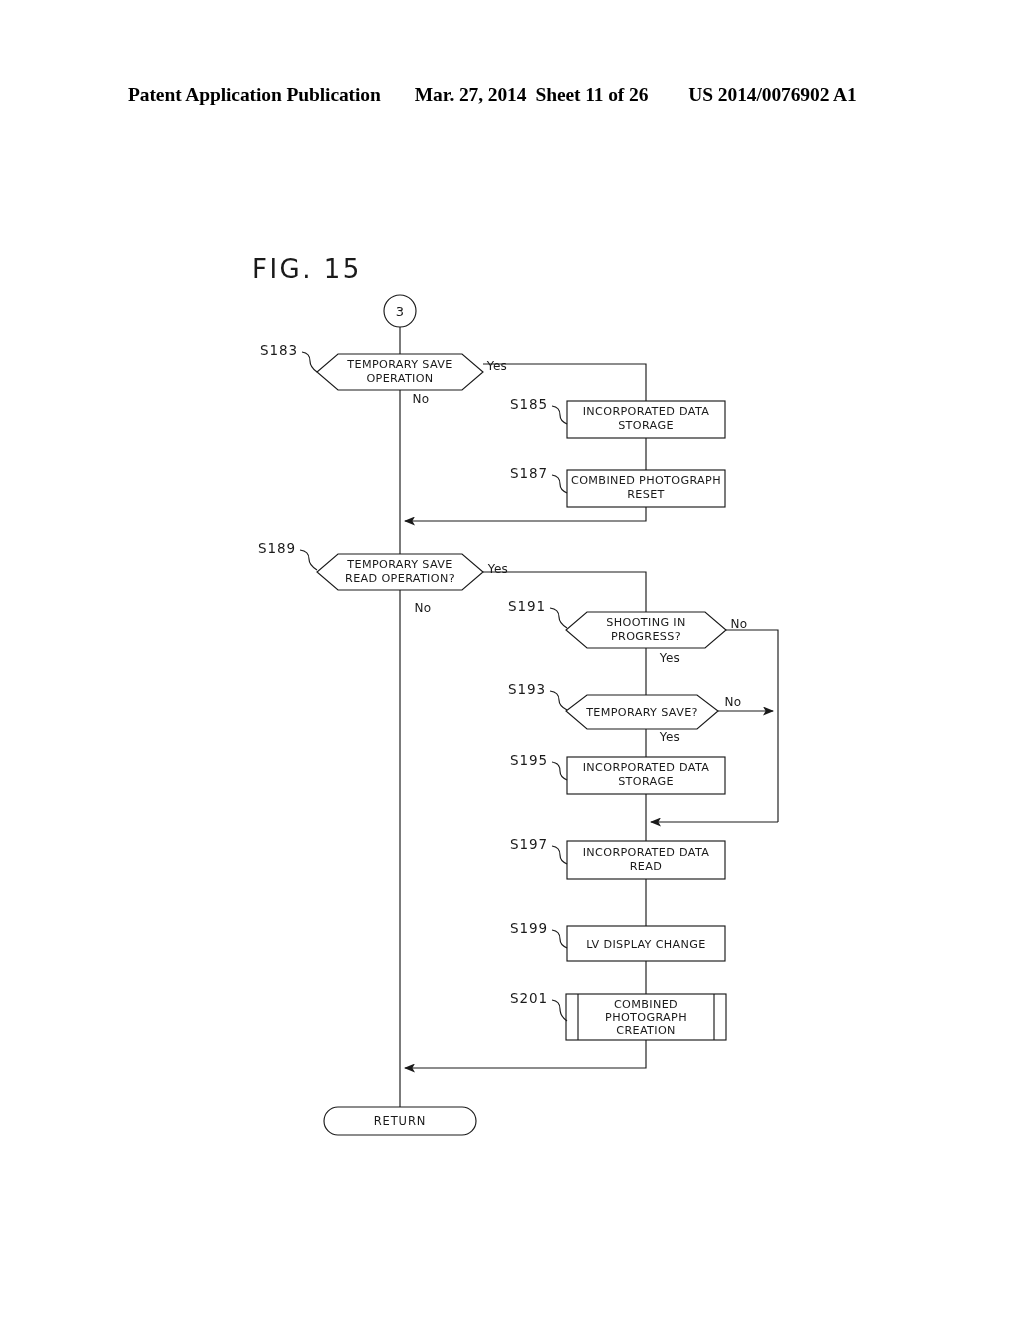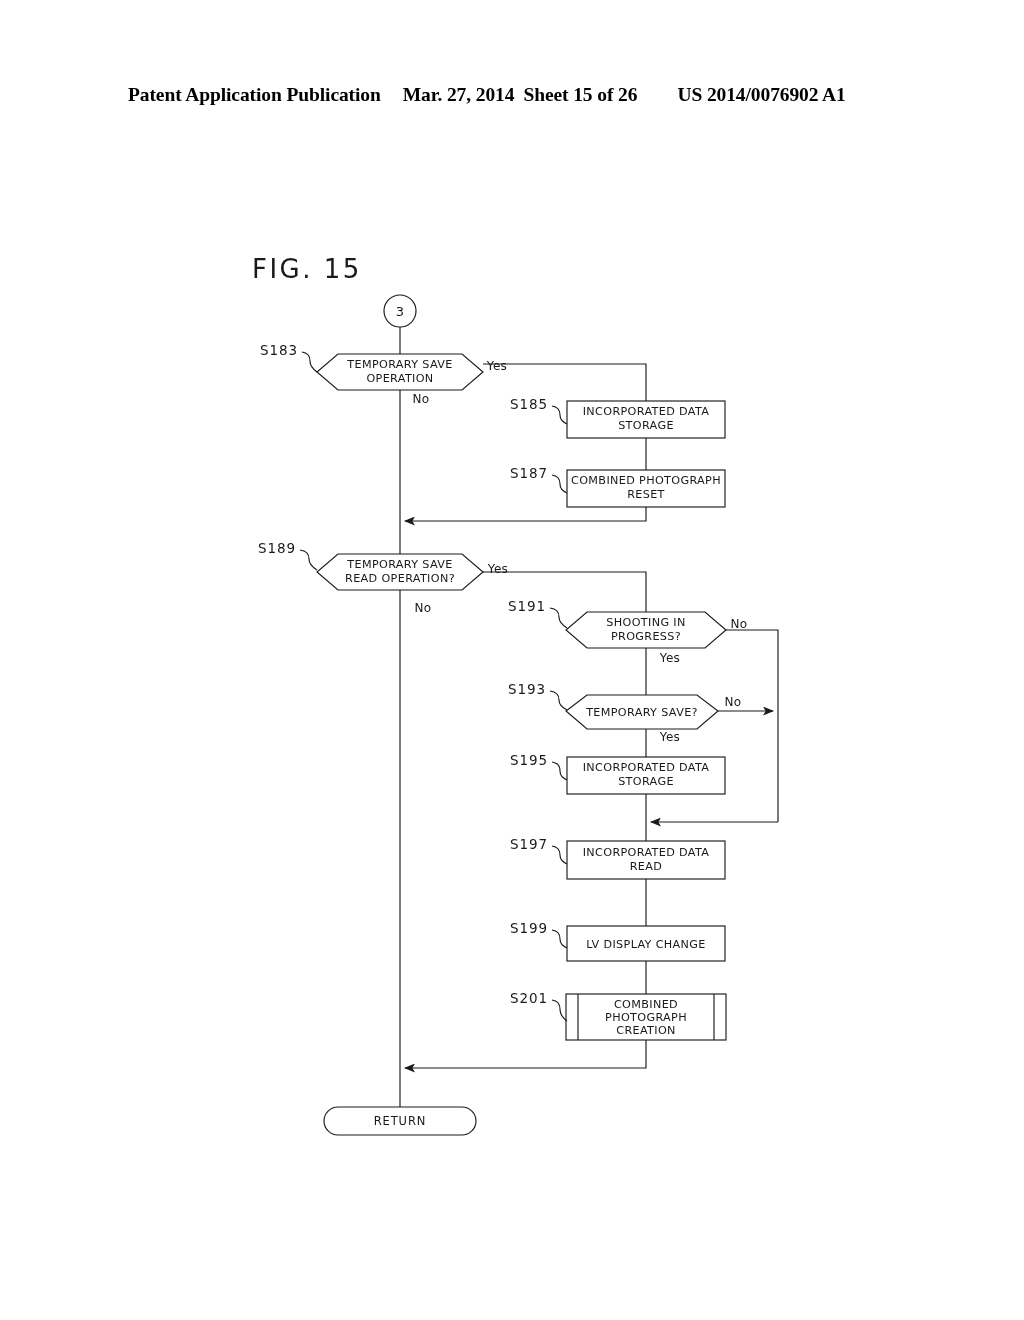--- a/index.html
+++ b/index.html
@@ -28,21 +28,21 @@
     align-items: baseline;
     font-family: "Liberation Serif", serif;
     font-weight: bold;
     font-size: 19.5px;
     letter-spacing: -0.1px;
     white-space: nowrap;
     text-align: right;
   }
   #page-header .hdr-pub { }
   #page-header .hdr-date {
-    margin-left: 22px;
+    margin-left: 34px;
   }
   #page-header .hdr-sheet {
     margin-left: 9px;
   }
   #page-header .hdr-docnum {
     margin-left: 40px;
   }
 
   
   #figure-area {
@@ -118,21 +118,21 @@
     text-anchor: middle;
     letter-spacing: 0.9px;
   }
 </style>
 </head>
 <body>
 
 <div id="page-header">
   <span class="hdr-pub">Patent Application Publication</span>
   <span class="hdr-date">Mar. 27, 2014</span>
-  <span class="hdr-sheet">Sheet 15 of 26</span>
+  <span class="hdr-sheet">Sheet 11 of 26</span>
   <span class="hdr-docnum">US 2014/0076902 A1</span>
 </div>
 
 <div id="figure-area">
 
   <div id="fig-title">FIG. 15</div>
 
   <svg id="flow" viewBox="0 0 1024 1320">
     <defs>
       <marker id="arrowhead" markerWidth="11" markerHeight="9" refX="10" refY="4.5" orient="auto" markerUnits="userSpaceOnUse">

